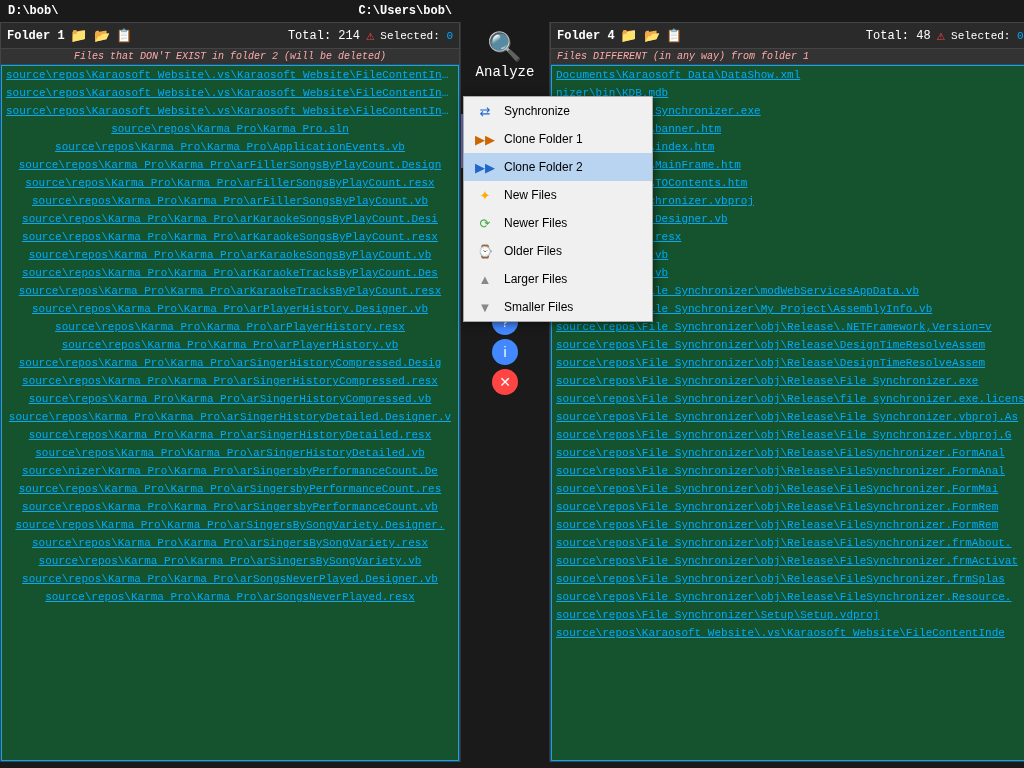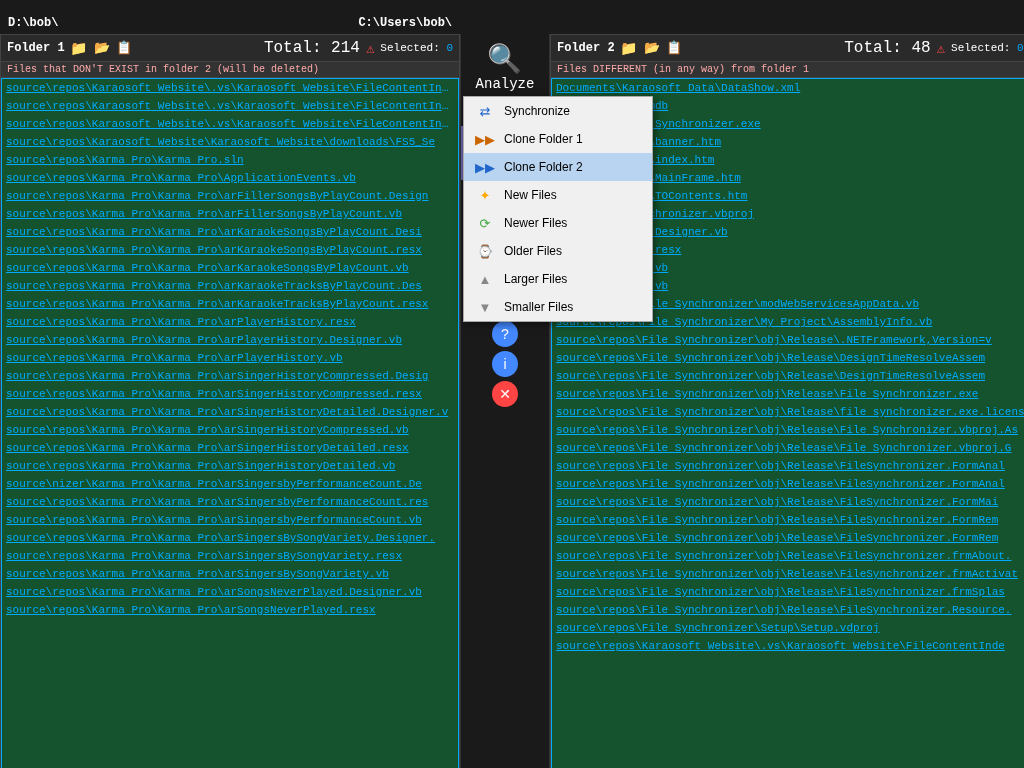--- a/index.html
+++ b/index.html
@@ -13,39 +13,39 @@
       overflow: hidden;
       position: relative;
     }
 
     
     .top-bar {
       display: flex;
       background: #1a1a1a;
       padding: 4px 8px;
       gap: 300px;
-      margin-top: 12px;
     }
     .path-label {
       color: #ffffff;
       font-size: 12px;
       font-weight: bold;
     }
 
     .main-layout {
       display: flex;
       height: calc(768px - 28px);
     }
 
     
     .left-panel {
       width: 460px;
       display: flex;
       flex-direction: column;
       border: 1px solid #444;
+      text-align: center;
     }
 
     .panel-header {
       display: flex;
       align-items: center;
       background: #2a2a2a;
       padding: 4px 6px;
       gap: 6px;
       border-bottom: 1px solid #444;
     }
@@ -58,41 +58,42 @@
       color: #ffaa00;
       font-size: 14px;
     }
     .header-icon {
       color: #aaaaaa;
       font-size: 13px;
       cursor: pointer;
     }
     .total-label {
       color: #ffffff;
-      font-size: 16px;
+      font-size: 12px;
       margin-left: auto;
     }
     .warn-icon {
       color: #ff4444;
       font-size: 14px;
     }
     .selected-label {
       color: #ffffff;
       font-size: 11px;
     }
     .selected-count {
       color: #00aaff;
     }
 
     .sub-header {
       background: #333;
       padding: 2px 6px;
       color: #ffaaaa;
       font-size: 10px;
       border-bottom: 1px solid #444;
+      font-style: italic;
     }
 
     .file-list {
       flex: 1;
       overflow-y: auto;
       background: #14532d;
       border: 1px solid #00aaff;
       text-decoration: underline;
     }
     .file-list::-webkit-scrollbar { width: 8px; }
@@ -297,37 +298,37 @@
       <span class="selected-label">
         <span>Selected:</span>
         <span class="selected-count">0</span>
       </span>
     </div>
     <div class="sub-header">Files that DON'T EXIST in folder 2 (will be deleted)</div>
     <div class="file-list" id="left-files">
         <div class="file-item">source\repos\Karaosoft Website\.vs\Karaosoft Website\FileContentInde</div>
         <div class="file-item">source\repos\Karaosoft Website\.vs\Karaosoft Website\FileContentInde</div>
         <div class="file-item">source\repos\Karaosoft Website\.vs\Karaosoft Website\FileContentInde</div>
-        <div class="file-item">source\repos\Karaosoft Website\Karaosoft Website\downloads\FS5_Se</div>
         <div class="file-item">source\repos\Karma Pro\Karma Pro.sln</div>
         <div class="file-item">source\repos\Karma Pro\Karma Pro\ApplicationEvents.vb</div>
         <div class="file-item">source\repos\Karma Pro\Karma Pro\arFillerSongsByPlayCount.Design</div>
+        <div class="file-item">source\repos\Karma Pro\Karma Pro\arFillerSongsByPlayCount.resx</div>
         <div class="file-item">source\repos\Karma Pro\Karma Pro\arFillerSongsByPlayCount.vb</div>
         <div class="file-item">source\repos\Karma Pro\Karma Pro\arKaraokeSongsByPlayCount.Desi</div>
         <div class="file-item">source\repos\Karma Pro\Karma Pro\arKaraokeSongsByPlayCount.resx</div>
         <div class="file-item">source\repos\Karma Pro\Karma Pro\arKaraokeSongsByPlayCount.vb</div>
         <div class="file-item">source\repos\Karma Pro\Karma Pro\arKaraokeTracksByPlayCount.Des</div>
         <div class="file-item">source\repos\Karma Pro\Karma Pro\arKaraokeTracksByPlayCount.resx</div>
+        <div class="file-item">source\repos\Karma Pro\Karma Pro\arPlayerHistory.Designer.vb</div>
         <div class="file-item">source\repos\Karma Pro\Karma Pro\arPlayerHistory.resx</div>
-        <div class="file-item">source\repos\Karma Pro\Karma Pro\arPlayerHistory.Designer.vb</div>
         <div class="file-item">source\repos\Karma Pro\Karma Pro\arPlayerHistory.vb</div>
         <div class="file-item">source\repos\Karma Pro\Karma Pro\arSingerHistoryCompressed.Desig</div>
         <div class="file-item">source\repos\Karma Pro\Karma Pro\arSingerHistoryCompressed.resx</div>
+        <div class="file-item">source\repos\Karma Pro\Karma Pro\arSingerHistoryCompressed.vb</div>
         <div class="file-item">source\repos\Karma Pro\Karma Pro\arSingerHistoryDetailed.Designer.v</div>
-        <div class="file-item">source\repos\Karma Pro\Karma Pro\arSingerHistoryCompressed.vb</div>
         <div class="file-item">source\repos\Karma Pro\Karma Pro\arSingerHistoryDetailed.resx</div>
         <div class="file-item">source\repos\Karma Pro\Karma Pro\arSingerHistoryDetailed.vb</div>
         <div class="file-item">source\nizer\Karma Pro\Karma Pro\arSingersbyPerformanceCount.De</div>
         <div class="file-item">source\repos\Karma Pro\Karma Pro\arSingersbyPerformanceCount.res</div>
         <div class="file-item">source\repos\Karma Pro\Karma Pro\arSingersbyPerformanceCount.vb</div>
         <div class="file-item">source\repos\Karma Pro\Karma Pro\arSingersBySongVariety.Designer.</div>
         <div class="file-item">source\repos\Karma Pro\Karma Pro\arSingersBySongVariety.resx</div>
         <div class="file-item">source\repos\Karma Pro\Karma Pro\arSingersBySongVariety.vb</div>
         <div class="file-item">source\repos\Karma Pro\Karma Pro\arSongsNeverPlayed.Designer.vb</div>
         <div class="file-item">source\repos\Karma Pro\Karma Pro\arSongsNeverPlayed.resx</div>
@@ -359,21 +360,21 @@
     <div class="app-icons">
       <button class="app-icon-btn app-icon-gear">⚙</button>
       <button class="app-icon-btn app-icon-q">?</button>
       <button class="app-icon-btn app-icon-i">i</button>
       <button class="app-icon-btn app-icon-x">✕</button>
     </div>
   </div>
 
   <div class="right-panel">
     <div class="panel-header">
-      <span class="folder-label">Folder 2</span>
+      <span class="folder-label">Folder 4</span>
       <span class="folder-icon">📁</span>
       <span class="header-icon">📂</span>
       <span class="header-icon">📋</span>
       <span class="total-label">Total: 48</span>
       <span class="warn-icon">⚠</span>
       <span class="selected-label">
         <span>Selected:</span>
         <span class="selected-count">0</span>
       </span>
     </div>

